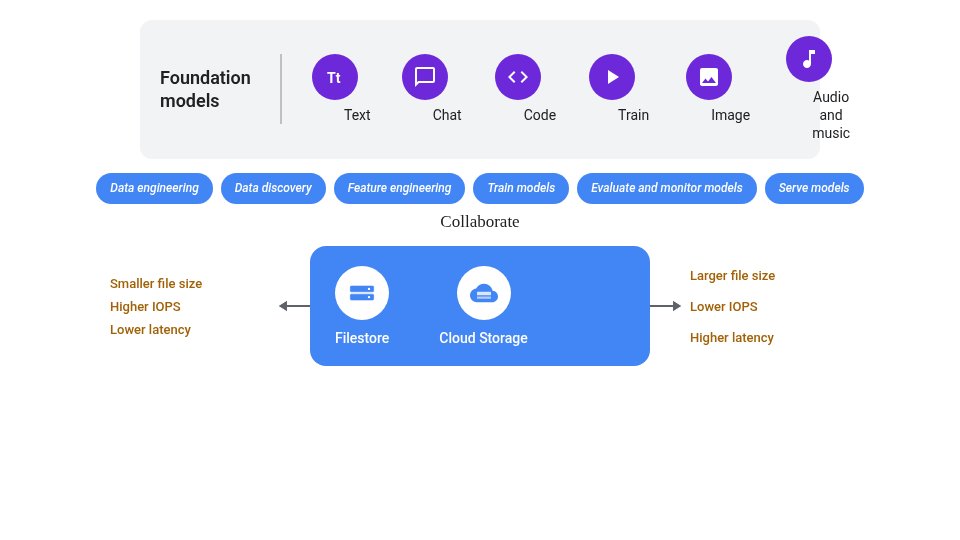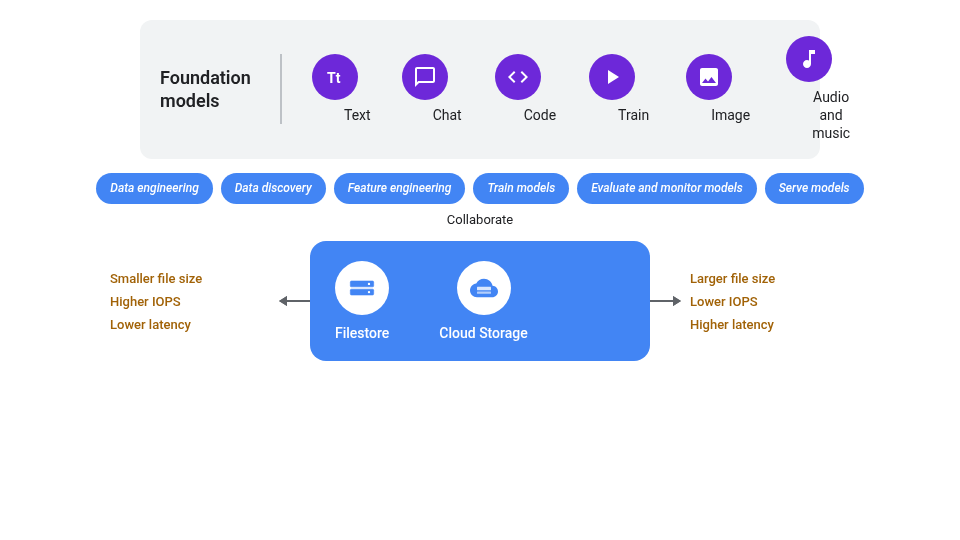--- a/index.html
+++ b/index.html
@@ -102,24 +102,25 @@
       padding: 8px 14px;
       font-size: 12px;
       font-weight: 500;
       text-align: center;
       line-height: 1.3;
       white-space: nowrap;
     }
 
     
     .collaborate-label {
-      font-size: 13px;
+      font-size: 17px;
       color: #202124;
       margin-bottom: 14px;
       font-weight: 400;
+      font-family: Liberation Serif, serif;
     }
 
     
     .bottom-section {
       display: flex;
       flex-direction: row;
       align-items: center;
       width: 100%;
       justify-content: center;
       gap: 0;
@@ -131,21 +132,21 @@
       align-items: flex-start;
       gap: 8px;
       min-width: 160px;
       margin-right: 10px;
     }
 
     .right-labels {
       display: flex;
       flex-direction: column;
       align-items: flex-start;
-      gap: 8px;
+      gap: 16px;
       min-width: 160px;
       margin-left: 10px;
     }
 
     .side-label {
       font-size: 13px;
       color: #a16207;
       font-weight: 500;
     }
 

